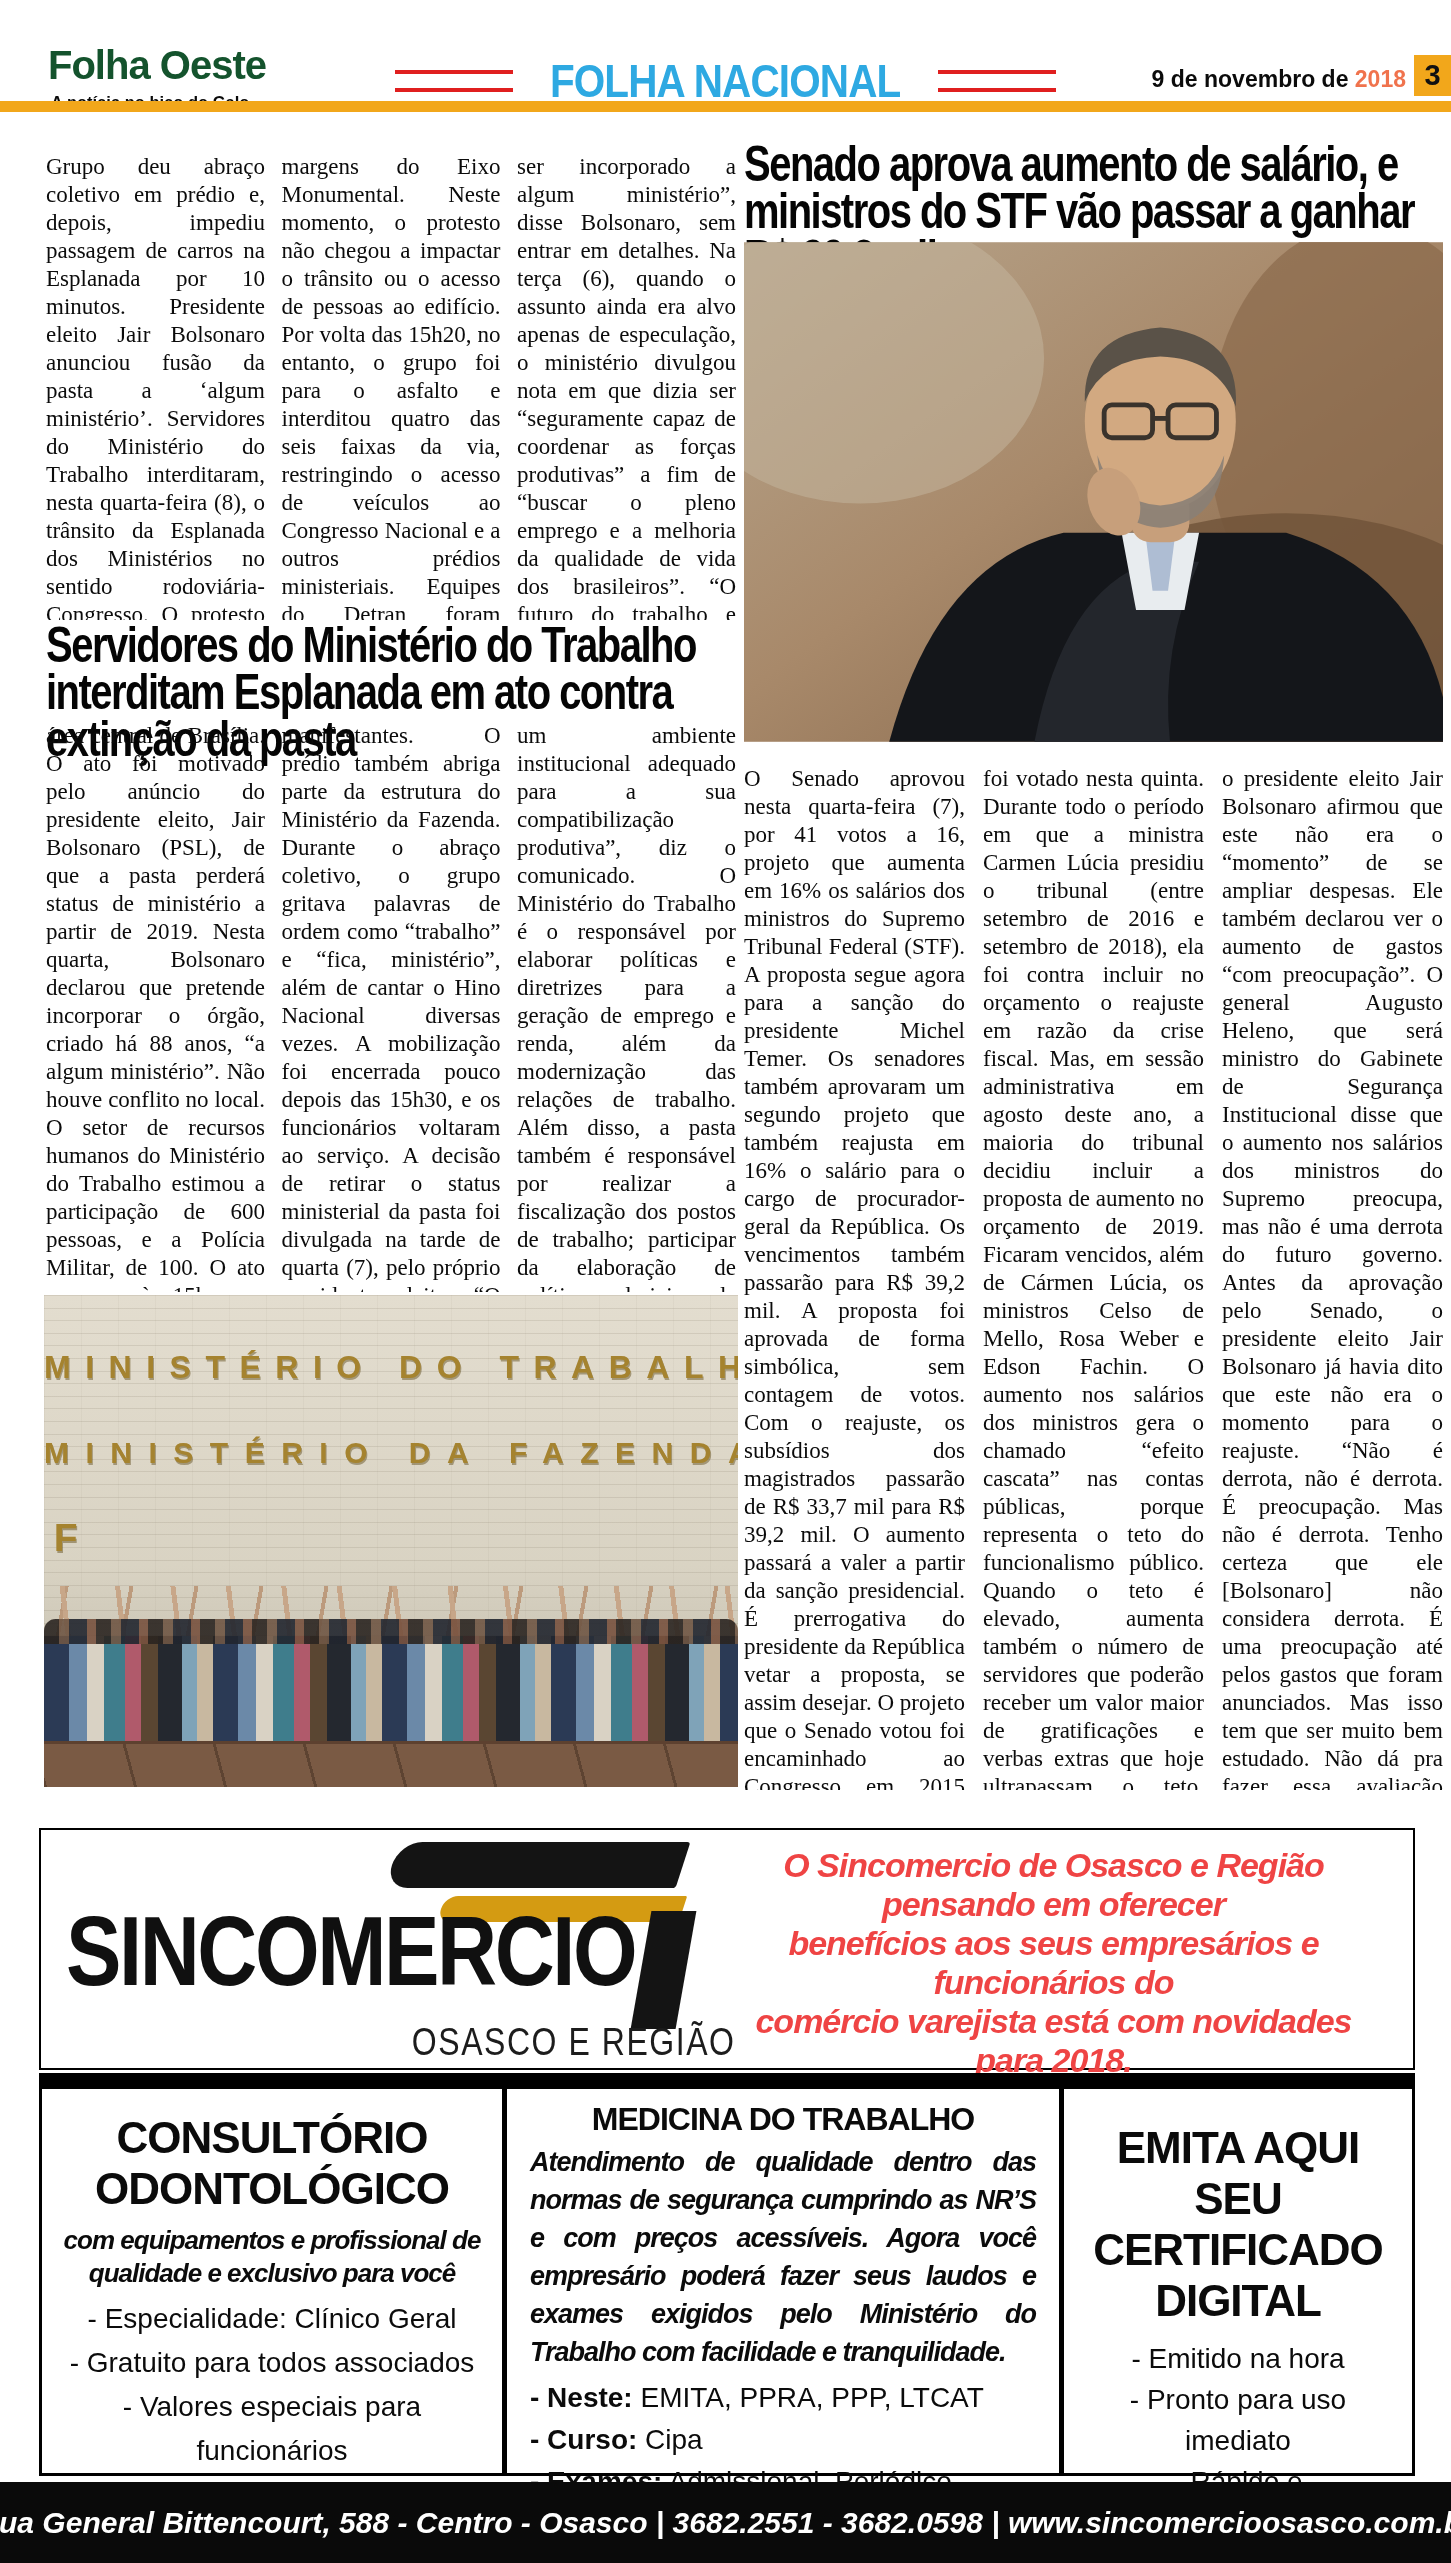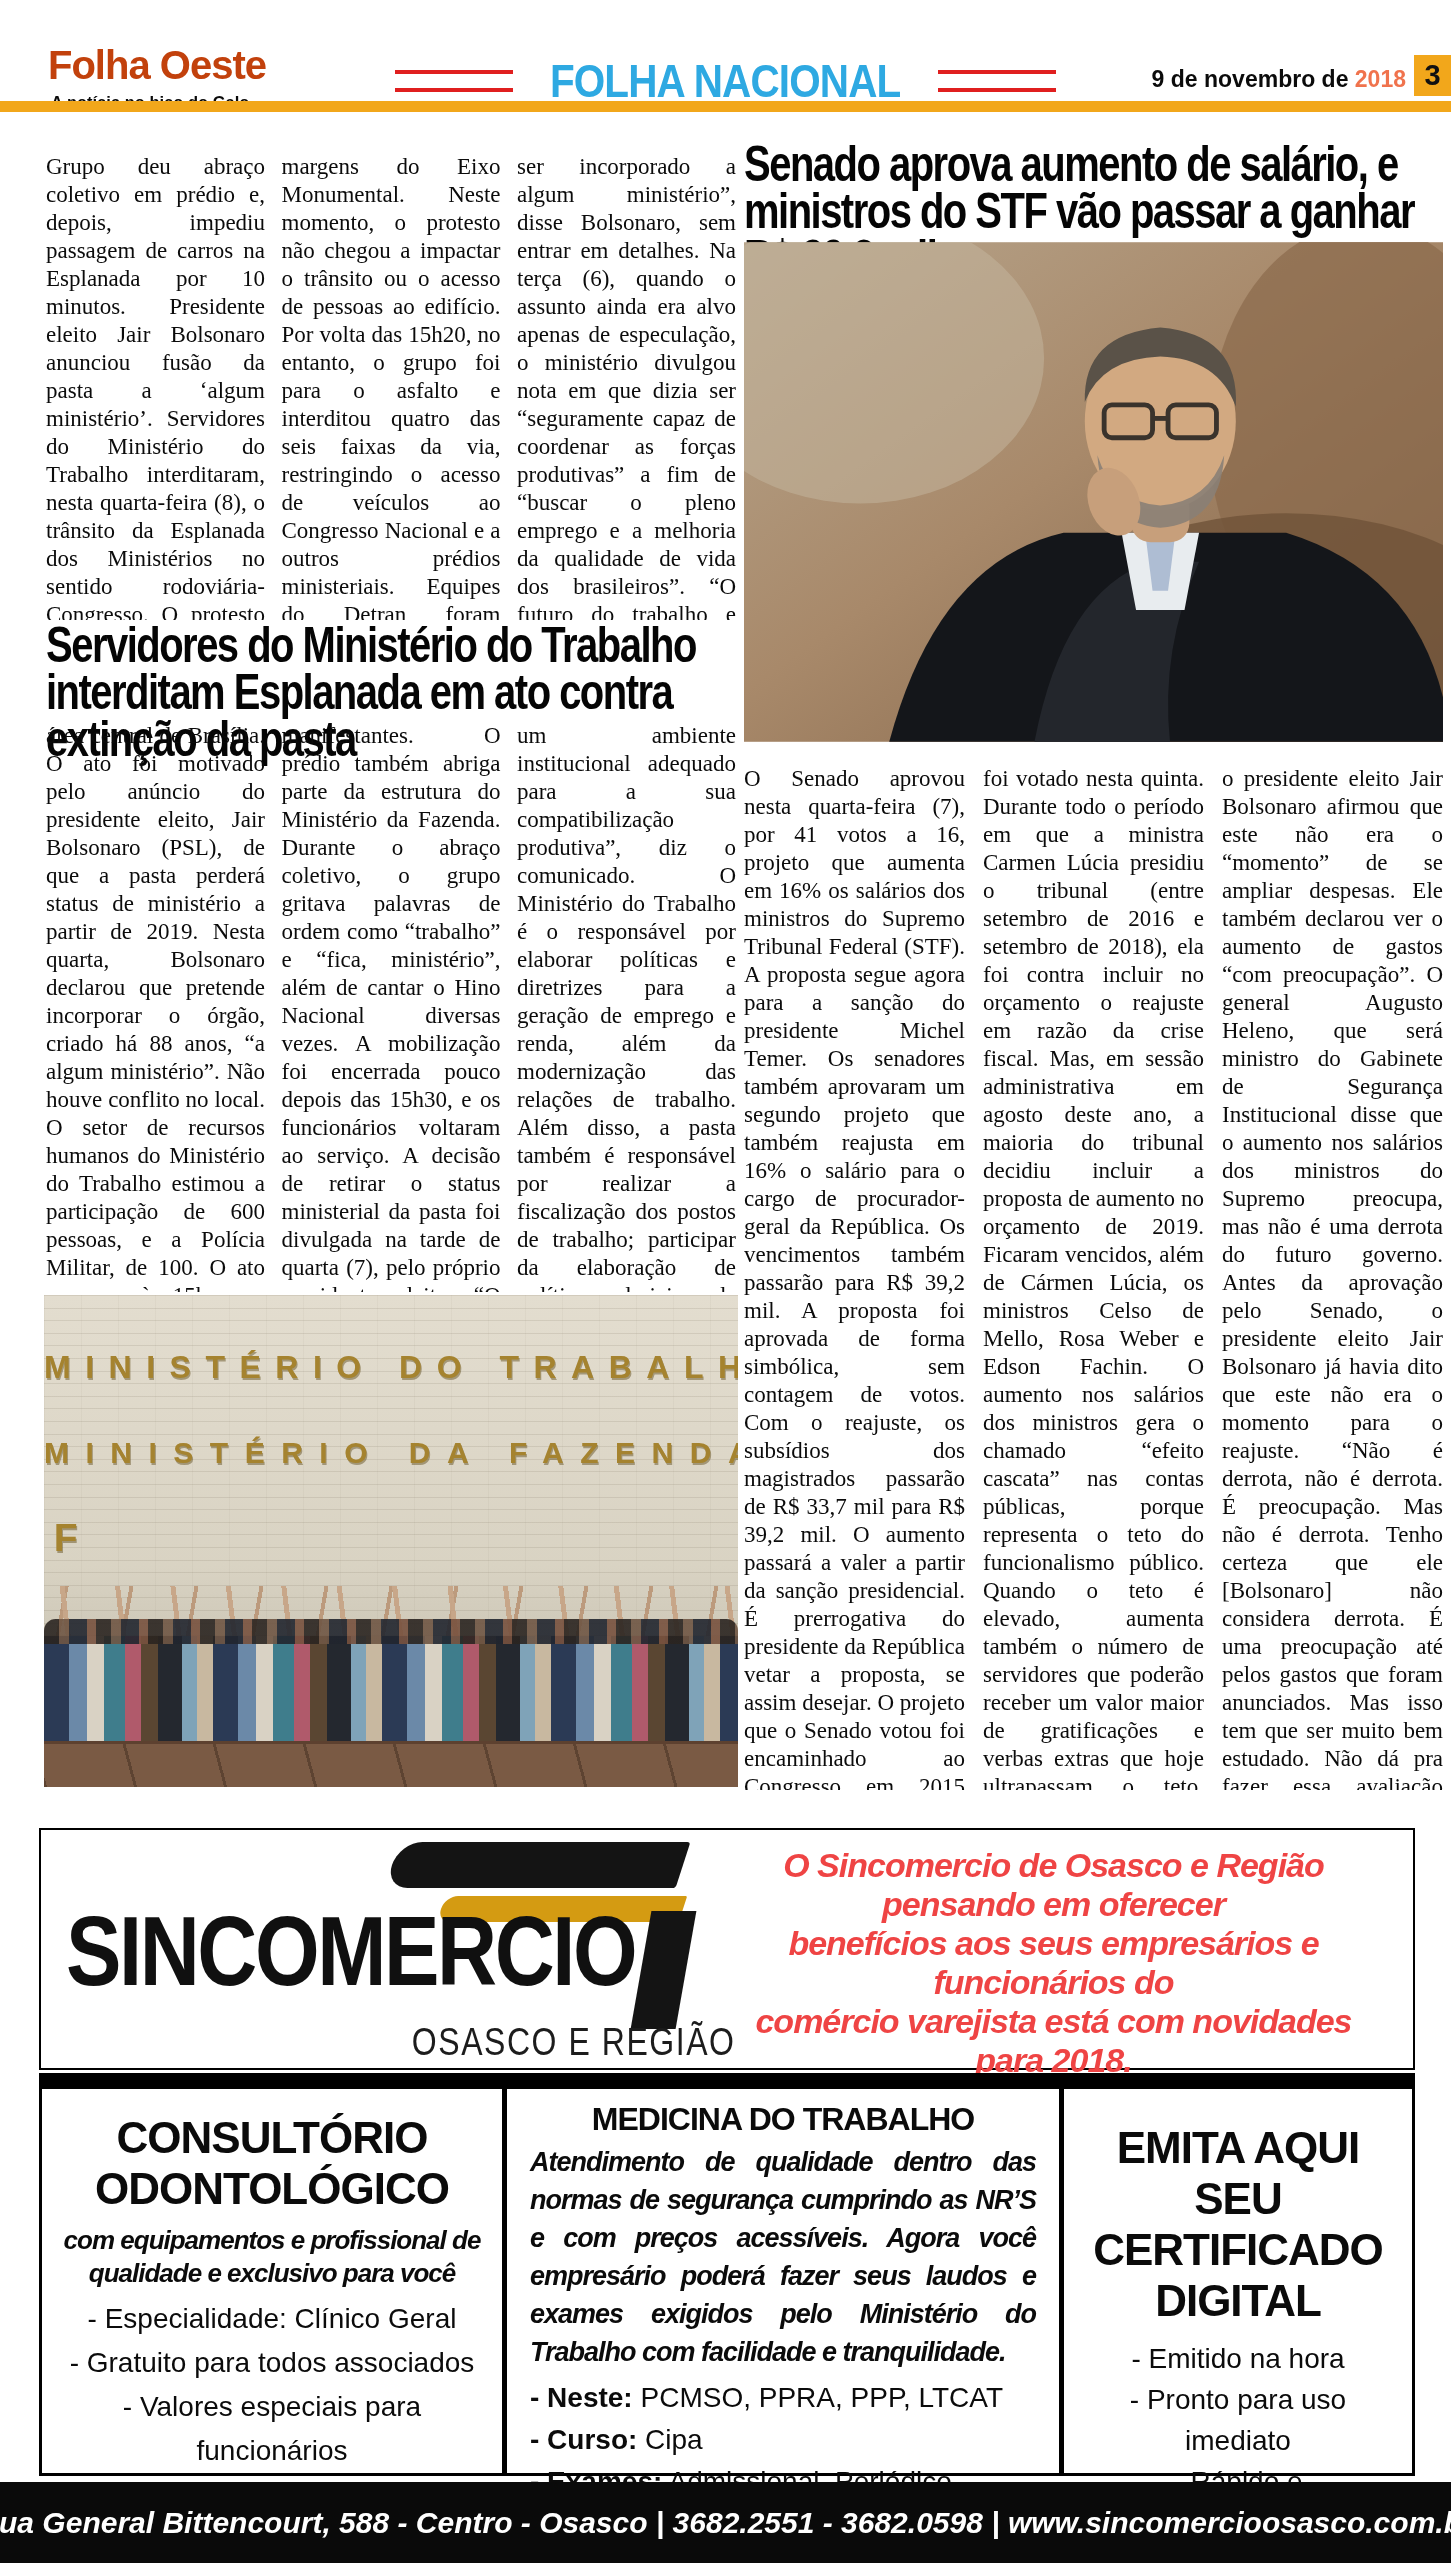--- a/index.html
+++ b/index.html
@@ -1,21 +1,21 @@
 <!DOCTYPE html>
 <html lang="pt" style="--accent-blue: #2EA9E2; --gold-bar: #F2A71B; --red-line: #E01F1F; --year-orange: #F0734D; --sign-gold: #A5832F;"><head>
 <meta charset="utf-8">
 <style>
   html,body{margin:0;padding:0;background:#e8e8e8;}
   .page{position:relative;width:1451px;height:2563px;background:#fff;margin:0 auto;
         font-family:"Liberation Serif","DejaVu Serif",serif;color:#0b0b0b;overflow:hidden;}
 
   
   .paper-name{position:absolute;left:48px;top:43px;font-family:"Liberation Sans",sans-serif;
-              font-weight:800;font-size:40px;letter-spacing:-1px;color:#c2410c;text-align:right;}
+              font-weight:800;font-size:40px;letter-spacing:-1px;color:#14532d;text-align:right;}
   .paper-tagline{position:absolute;left:51px;top:93px;font-family:"Liberation Sans",sans-serif;
               font-weight:700;font-size:16.5px;color:#0a0a0a;}
   .masthead-center{position:absolute;left:0;right:0;top:54px;display:flex;align-items:center;
               justify-content:center;gap:13.6px;}
   .red-line{width:118px;height:14.5px;border-top:4.8px solid var(--red-line,#e01f1f);
               border-bottom:4.8px solid var(--red-line,#e01f1f);}
   .section-title{font-family:"Liberation Sans",sans-serif;font-weight:800;font-size:46px;
               color:var(--accent-blue,#2ea9e2);letter-spacing:-1px;display:inline-block;
               transform:scaleX(.88);white-space:nowrap;}
   .issue-date{position:absolute;right:45px;top:66px;font-family:"Liberation Sans",sans-serif;
@@ -227,21 +227,21 @@
       <div class="ad-list">
         <div>- Especialidade: Clínico Geral</div>
         <div>- Gratuito para todos associados</div>
         <div>- Valores especiais para funcionários</div>
       </div>
     </div>
     <div class="ad-cell ad-med">
       <div class="ad-med-title">MEDICINA DO TRABALHO</div>
       <div class="ad-med-intro">Atendimento de qualidade dentro das normas de segurança cumprindo as NR’S e com preços acessíveis. Agora você empresário poderá fazer seus laudos e exames exigidos pelo Ministério do Trabalho com facilidade e tranquilidade.</div>
       <div class="ad-med-list">
-        <div><b>- Neste:</b><span> PCMSO, PPRA, PPP, LTCAT</span></div>
+        <div><b>- Neste:</b><span> EMITA, PPRA, PPP, LTCAT</span></div>
         <div><b>- Curso:</b><span> Cipa</span></div>
         <div><b>- Exames:</b><span> Admissional, Periódico, Mudança de função, Retorno ao trabalho, Demissional e Audiometria</span></div>
       </div>
     </div>
     <div class="ad-cell ad-cert">
       <div class="ad-title-big">EMITA AQUI SEU CERTIFICADO DIGITAL</div>
       <div class="ad-cert-list">
         <div>- Emitido na hora</div>
         <div>- Pronto para uso imediato</div>
         <div>- Rápido e descomplicado</div>

